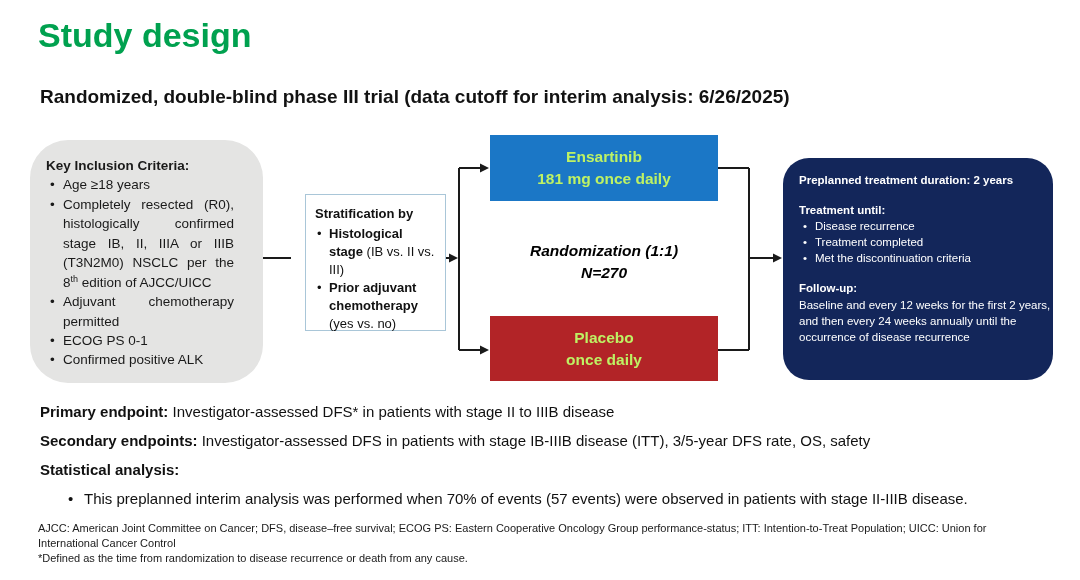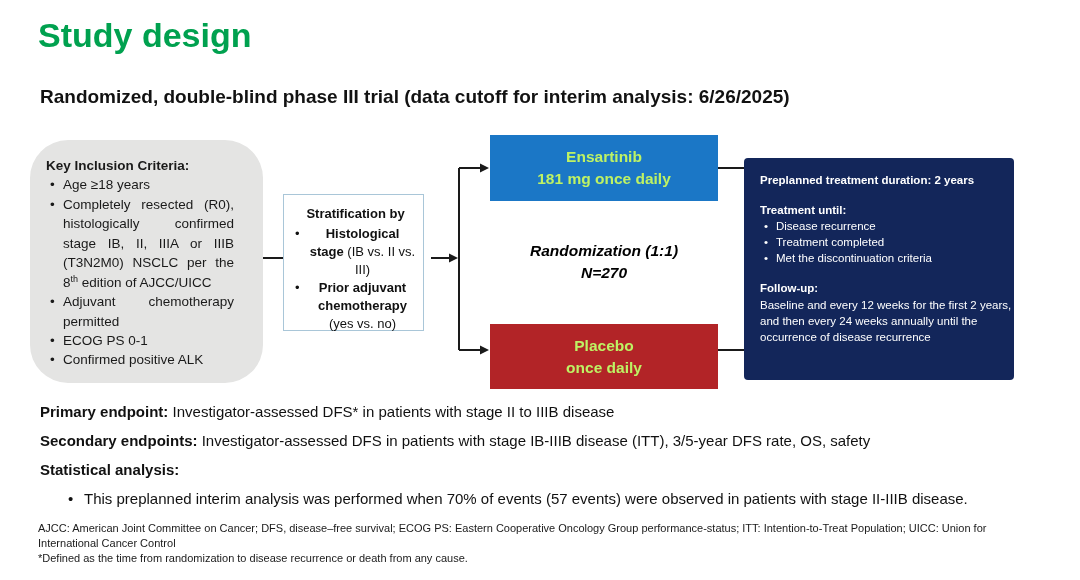--- a/index.html
+++ b/index.html
@@ -21,44 +21,44 @@
     border-radius:38px;padding:16px 29px 0 16px;
     font-size:13.5px;line-height:1.44;color:#1a1a1a;
   }
   .inclusion-box .hdr{font-weight:bold;}
   .li{position:relative;padding-left:17px;}
   .li .mk{position:absolute;left:4px;}
   .just{text-align:justify;}
   sup.sm{font-size:9px;line-height:0;}
   
   .strat-box{
-    left:283px;top:194px;width:141px;height:137px;box-sizing:border-box;
+    left:305px;top:194px;width:141px;height:137px;box-sizing:border-box;
     background:#ffffff;border:1.5px solid #a9c6d8;
-    padding:10px 5px 0 9px;font-size:13px;line-height:1.38;color:#111;text-align:center;
+    padding:10px 5px 0 9px;font-size:13px;line-height:1.38;color:#111;
   }
   .strat-box .hdr{font-weight:bold;margin-bottom:2px;}
   .strat-box .li{padding-left:14px;}
   .strat-box .li .mk{left:2px;}
   .b{font-weight:bold;}
   
   .arm-box{
     width:228px;box-sizing:border-box;display:flex;flex-direction:column;
     align-items:center;justify-content:center;text-align:center;
     color:#bef264;font-weight:bold;font-size:15.5px;line-height:1.4;
   }
   .ensartinib-box{left:490px;top:135px;height:66px;}
-  .placebo-box{left:490px;top:324px;height:65px;}
+  .placebo-box{left:490px;top:316px;height:65px;}
   .rand-label{
     left:490px;top:240px;width:228px;text-align:center;
     font-weight:bold;font-size:15.5px;line-height:1.4;color:#000;font-style:italic;
   }
   
   .treat-box{
-    left:744px;top:158px;width:270px;height:222px;box-sizing:border-box;
-    border-radius:4px;padding:14px 2px 0 16px;
+    left:783px;top:158px;width:270px;height:222px;box-sizing:border-box;
+    border-radius:26px;padding:14px 2px 0 16px;
     color:#ffffff;font-size:11.5px;line-height:1.4;
   }
   .treat-box .hdr{font-weight:bold;}
   .treat-box .nowrap{white-space:nowrap;}
   .treat-box .sect{margin-top:14px;}
   .treat-box .li{padding-left:16px;}
   .treat-box .li .mk{left:4px;}
   
   .ep-line{left:40px;font-size:15px;color:#111;}
   .ep-line .lbl{font-weight:bold;}

